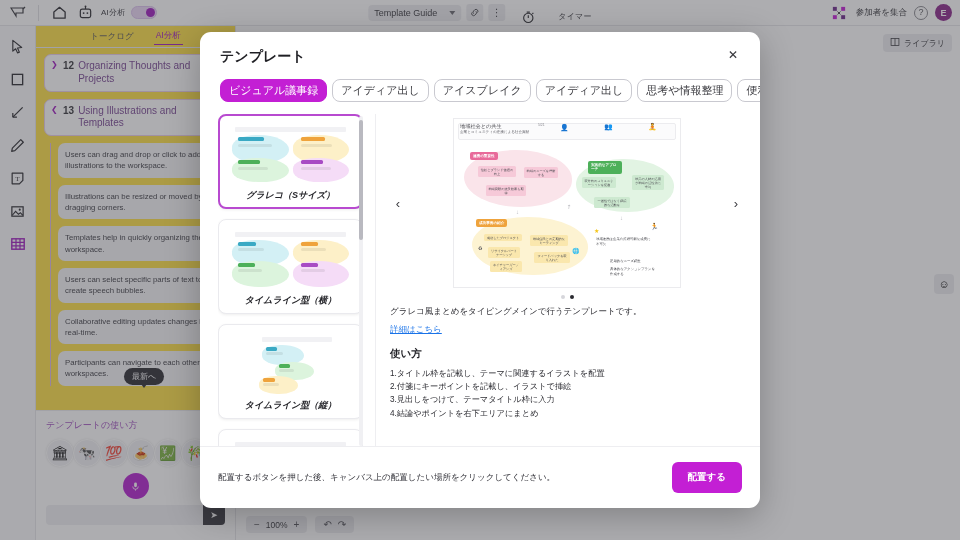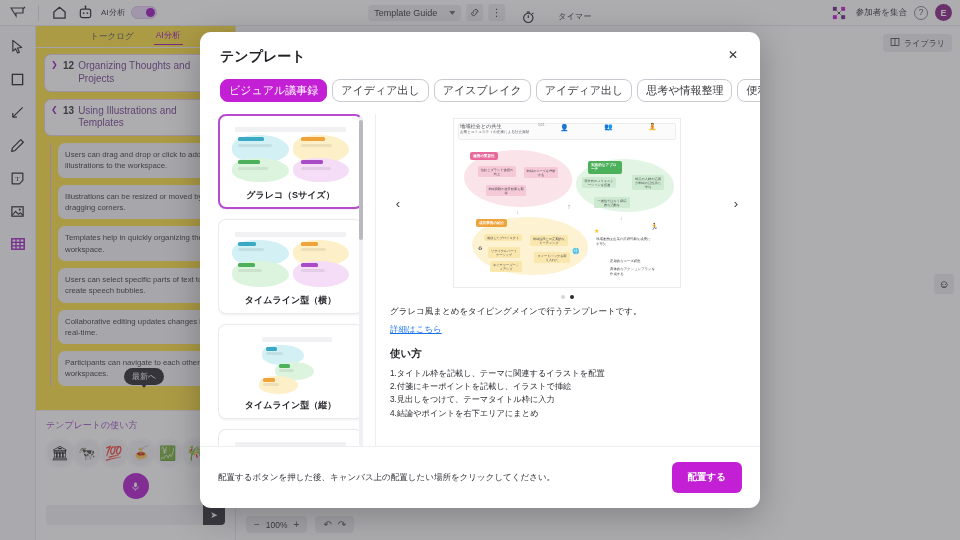--- a/index.html
+++ b/index.html
@@ -205,20 +205,21 @@
     padding: 3px 8px; color: #3b3b40; white-space: nowrap; background: #fff;
   }
   .cat.active { background: #c31fd4; color: #fff; border-color: #c31fd4; }
 
   .m-body { flex: 1; display: flex; gap: 12px; padding: 12px 16px 0 18px; min-height: 0; }
 
   
   .t-list {
     width: 145px; flex: none; overflow: hidden; position: relative;
     padding-right: 0;
+    font-style: italic;
   }
   .t-scroll { display: flex; flex-direction: column; gap: 10px; }
   .t-card {
     background: #fff; border: 1px solid #eaeaee; border-radius: 8px;
     padding: 7px 6px 6px; box-shadow: 0 1px 3px rgba(0,0,0,.07);
   }
   .t-card.sel { border: 2px solid #b84ad0; padding: 6px 5px 5px; }
   .t-thumb {
     height: 62px; border-radius: 4px; background: #fff; position: relative;
     overflow: hidden; margin-bottom: 5px;

